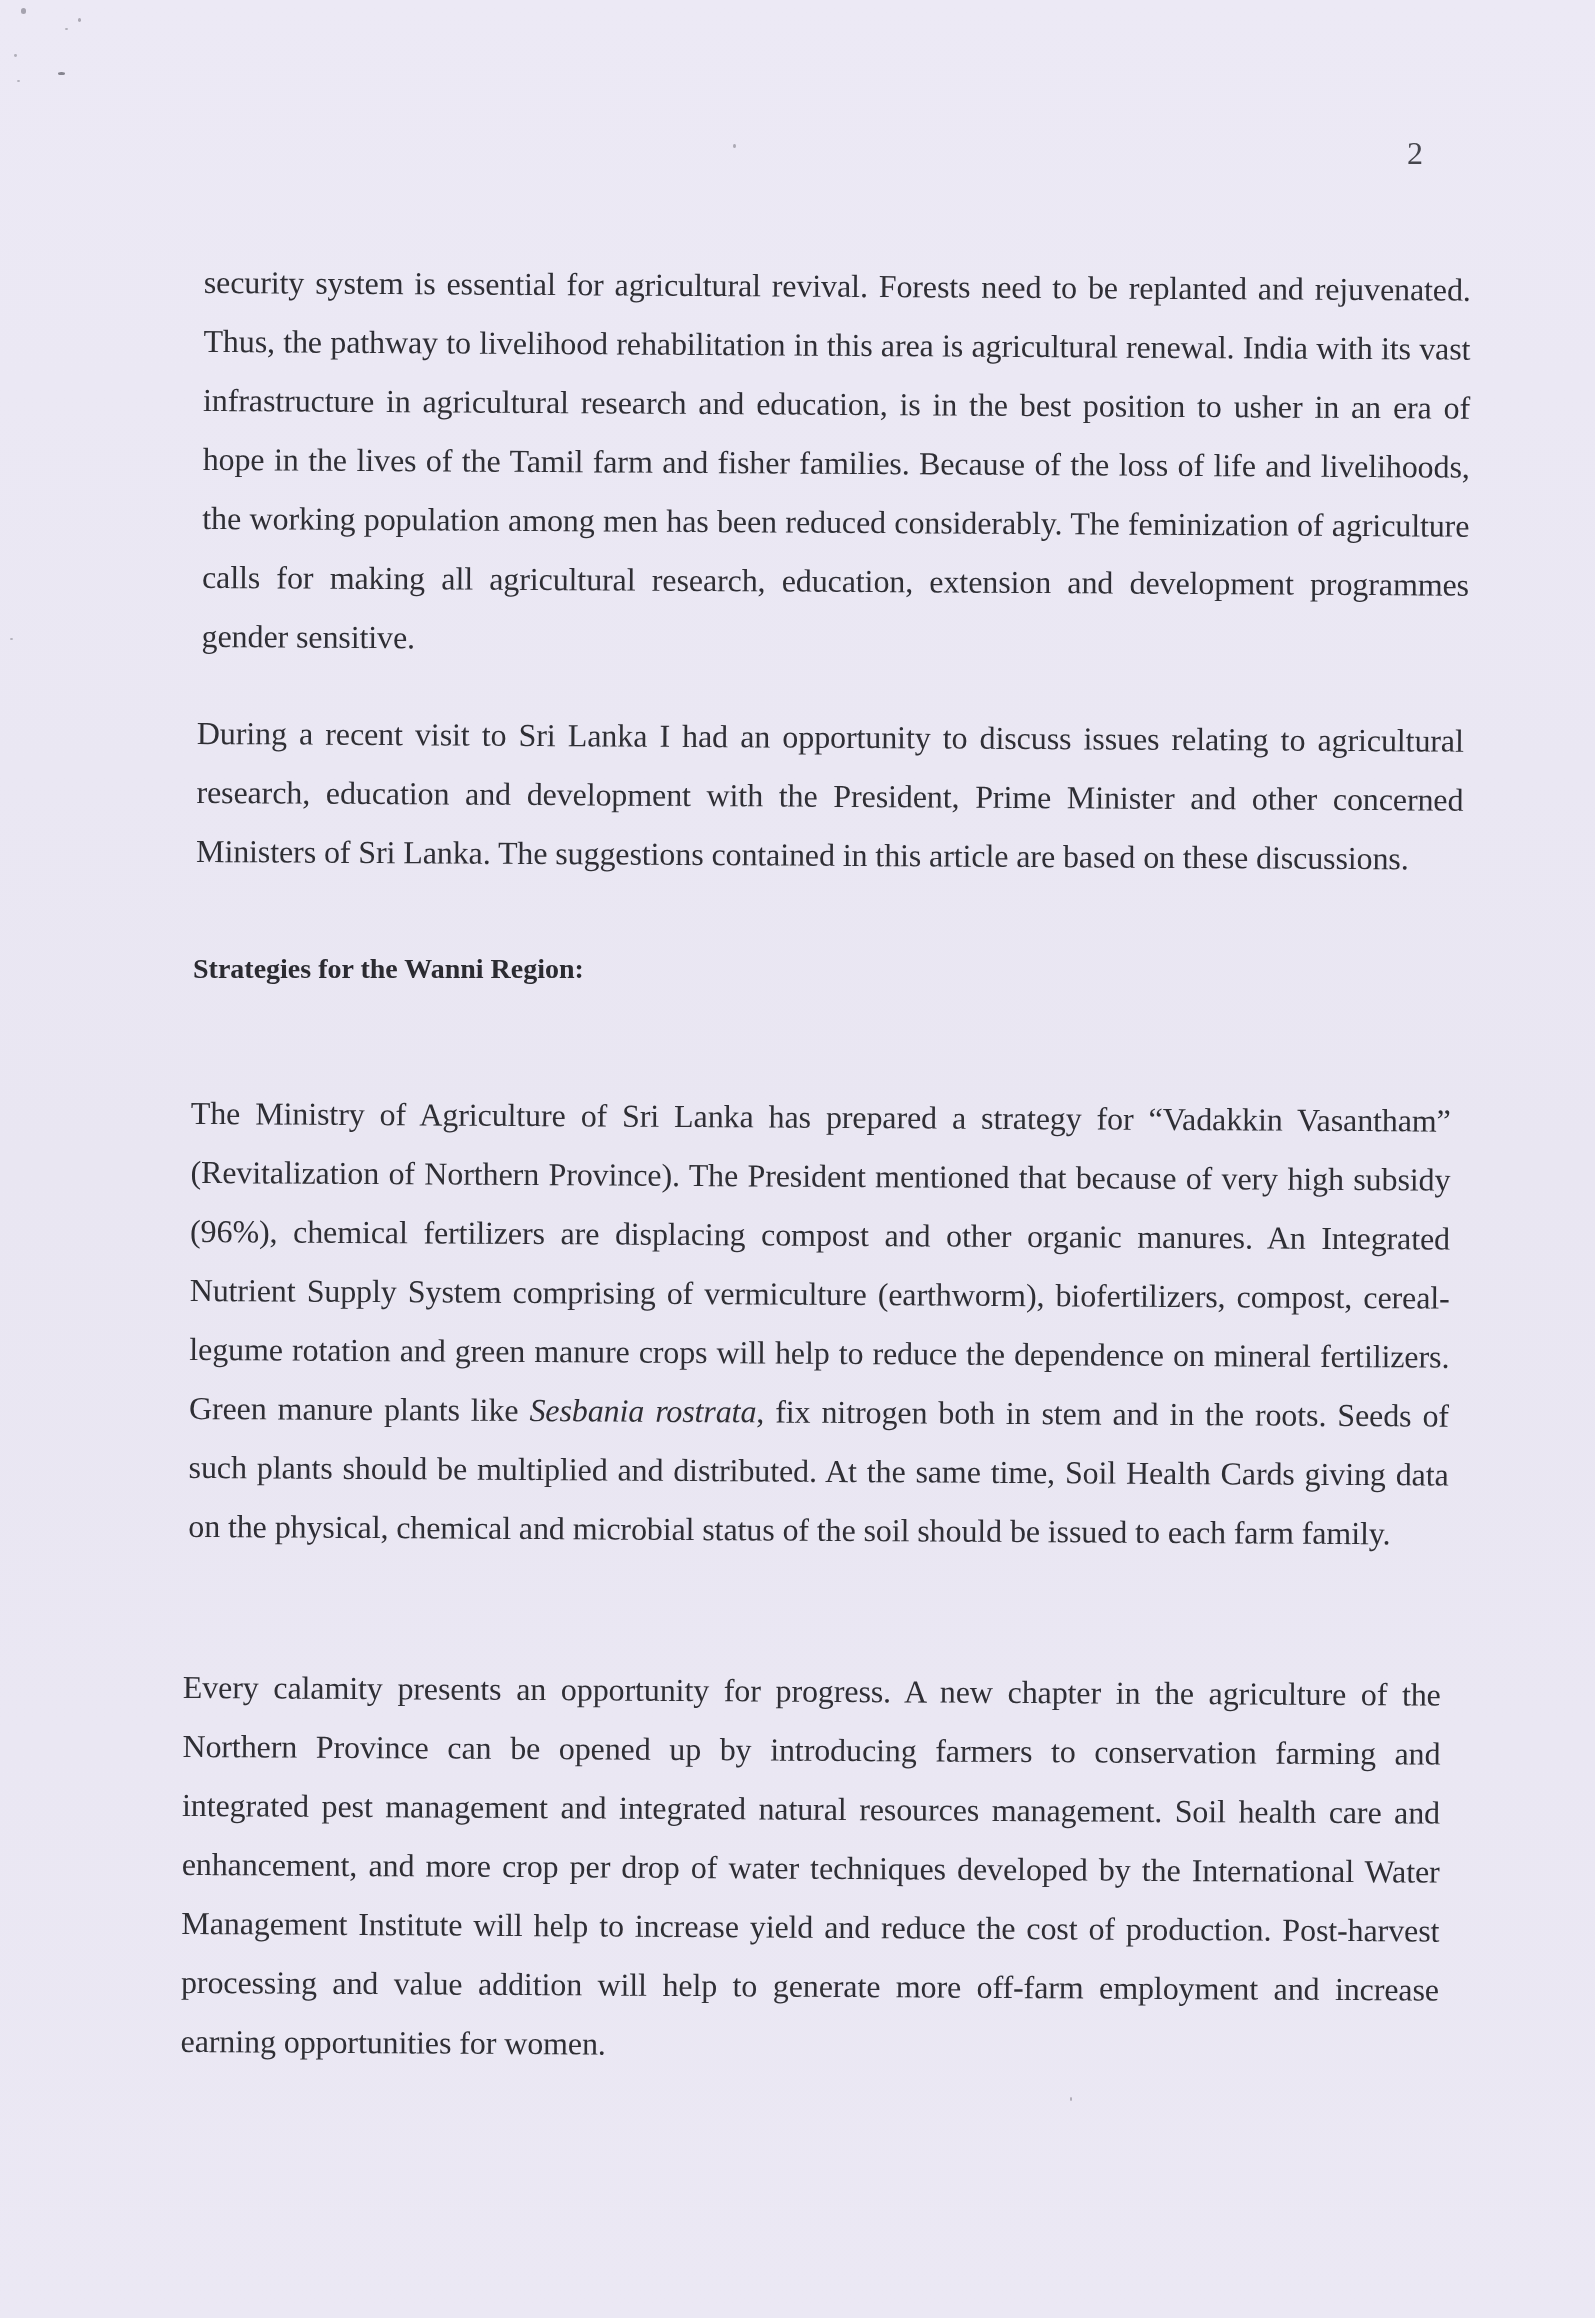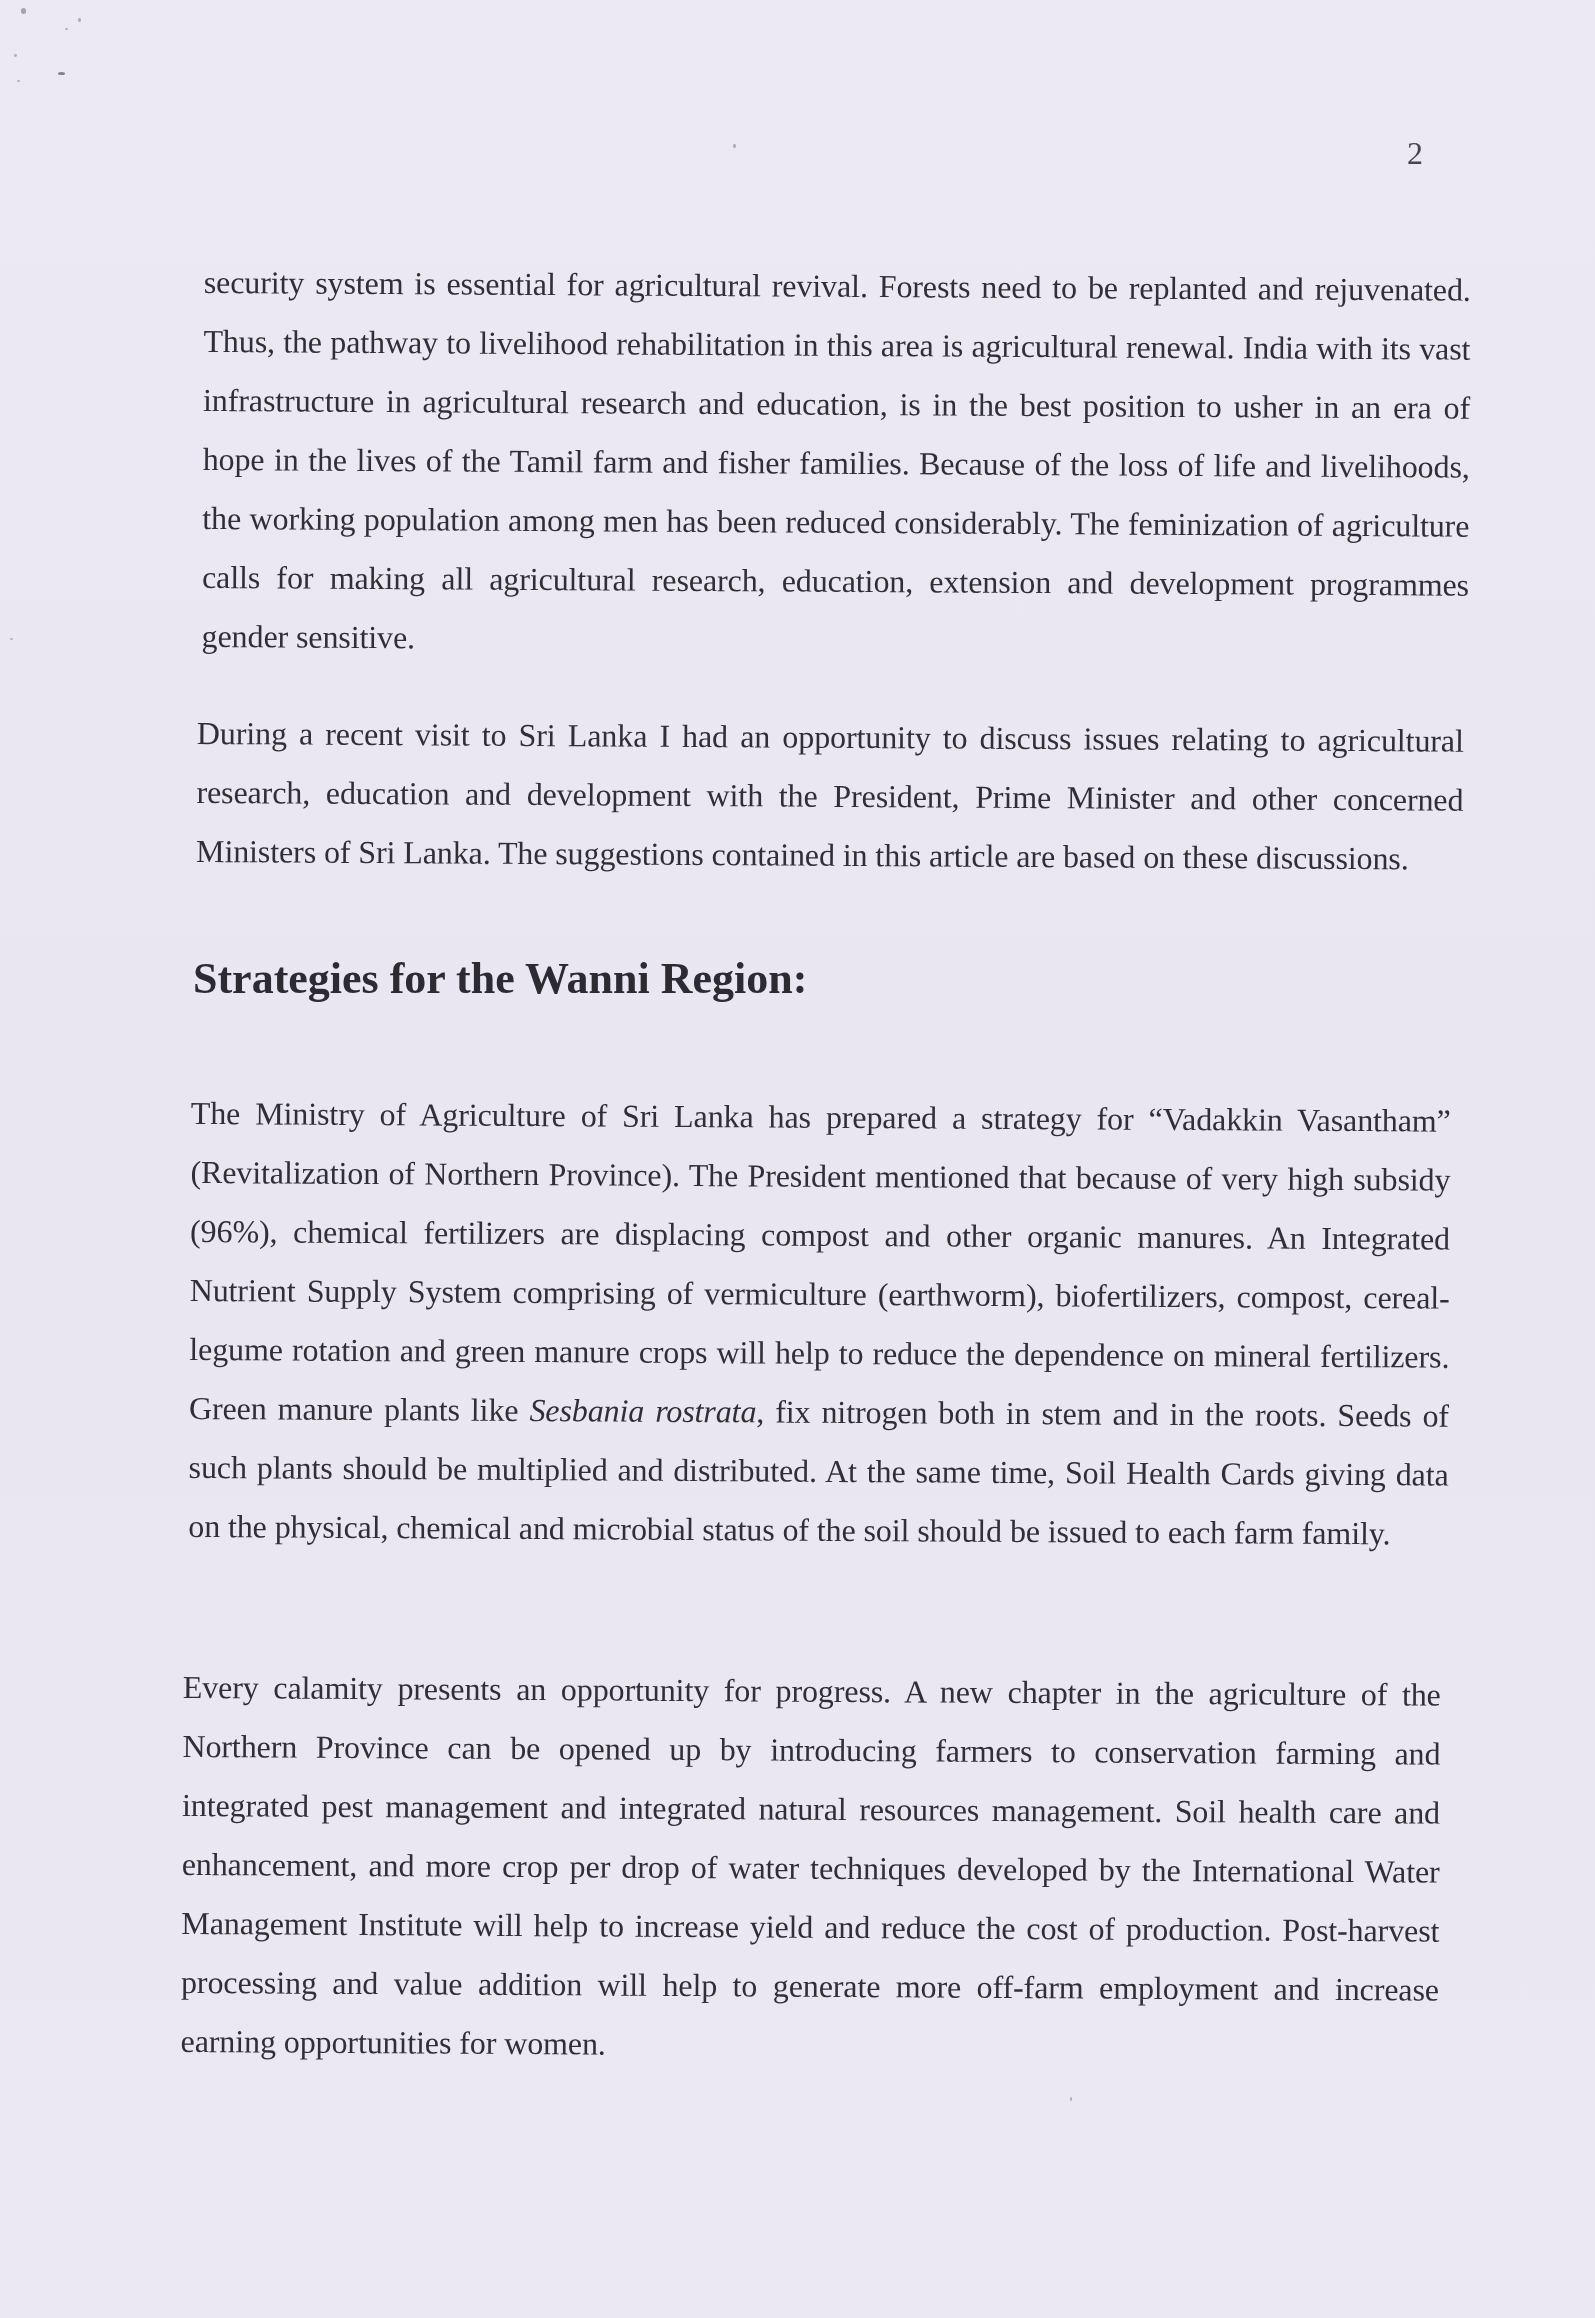--- a/index.html
+++ b/index.html
@@ -45,21 +45,21 @@
       letter-spacing: -0.1px;
       transform: rotate(0.35deg);
       transform-origin: left top;
     }
     .p1 { top: 221px; left: 204px; }
     .p2 { top: 672px; left: 197px; }
     .heading {
       position: absolute;
       left: 193px;
       top: 953px;
-      font-size: 44px;
+      font-size: 28px;
       font-weight: bold;
       color: #2b2b31;
     }
     .p3 { top: 1052px; left: 191px; width: 1260px; }
     .p4 { top: 1626px; left: 183px; width: 1258px; }
     .italic { font-style: italic; }
   </style>
 </head>
 <body>
 

